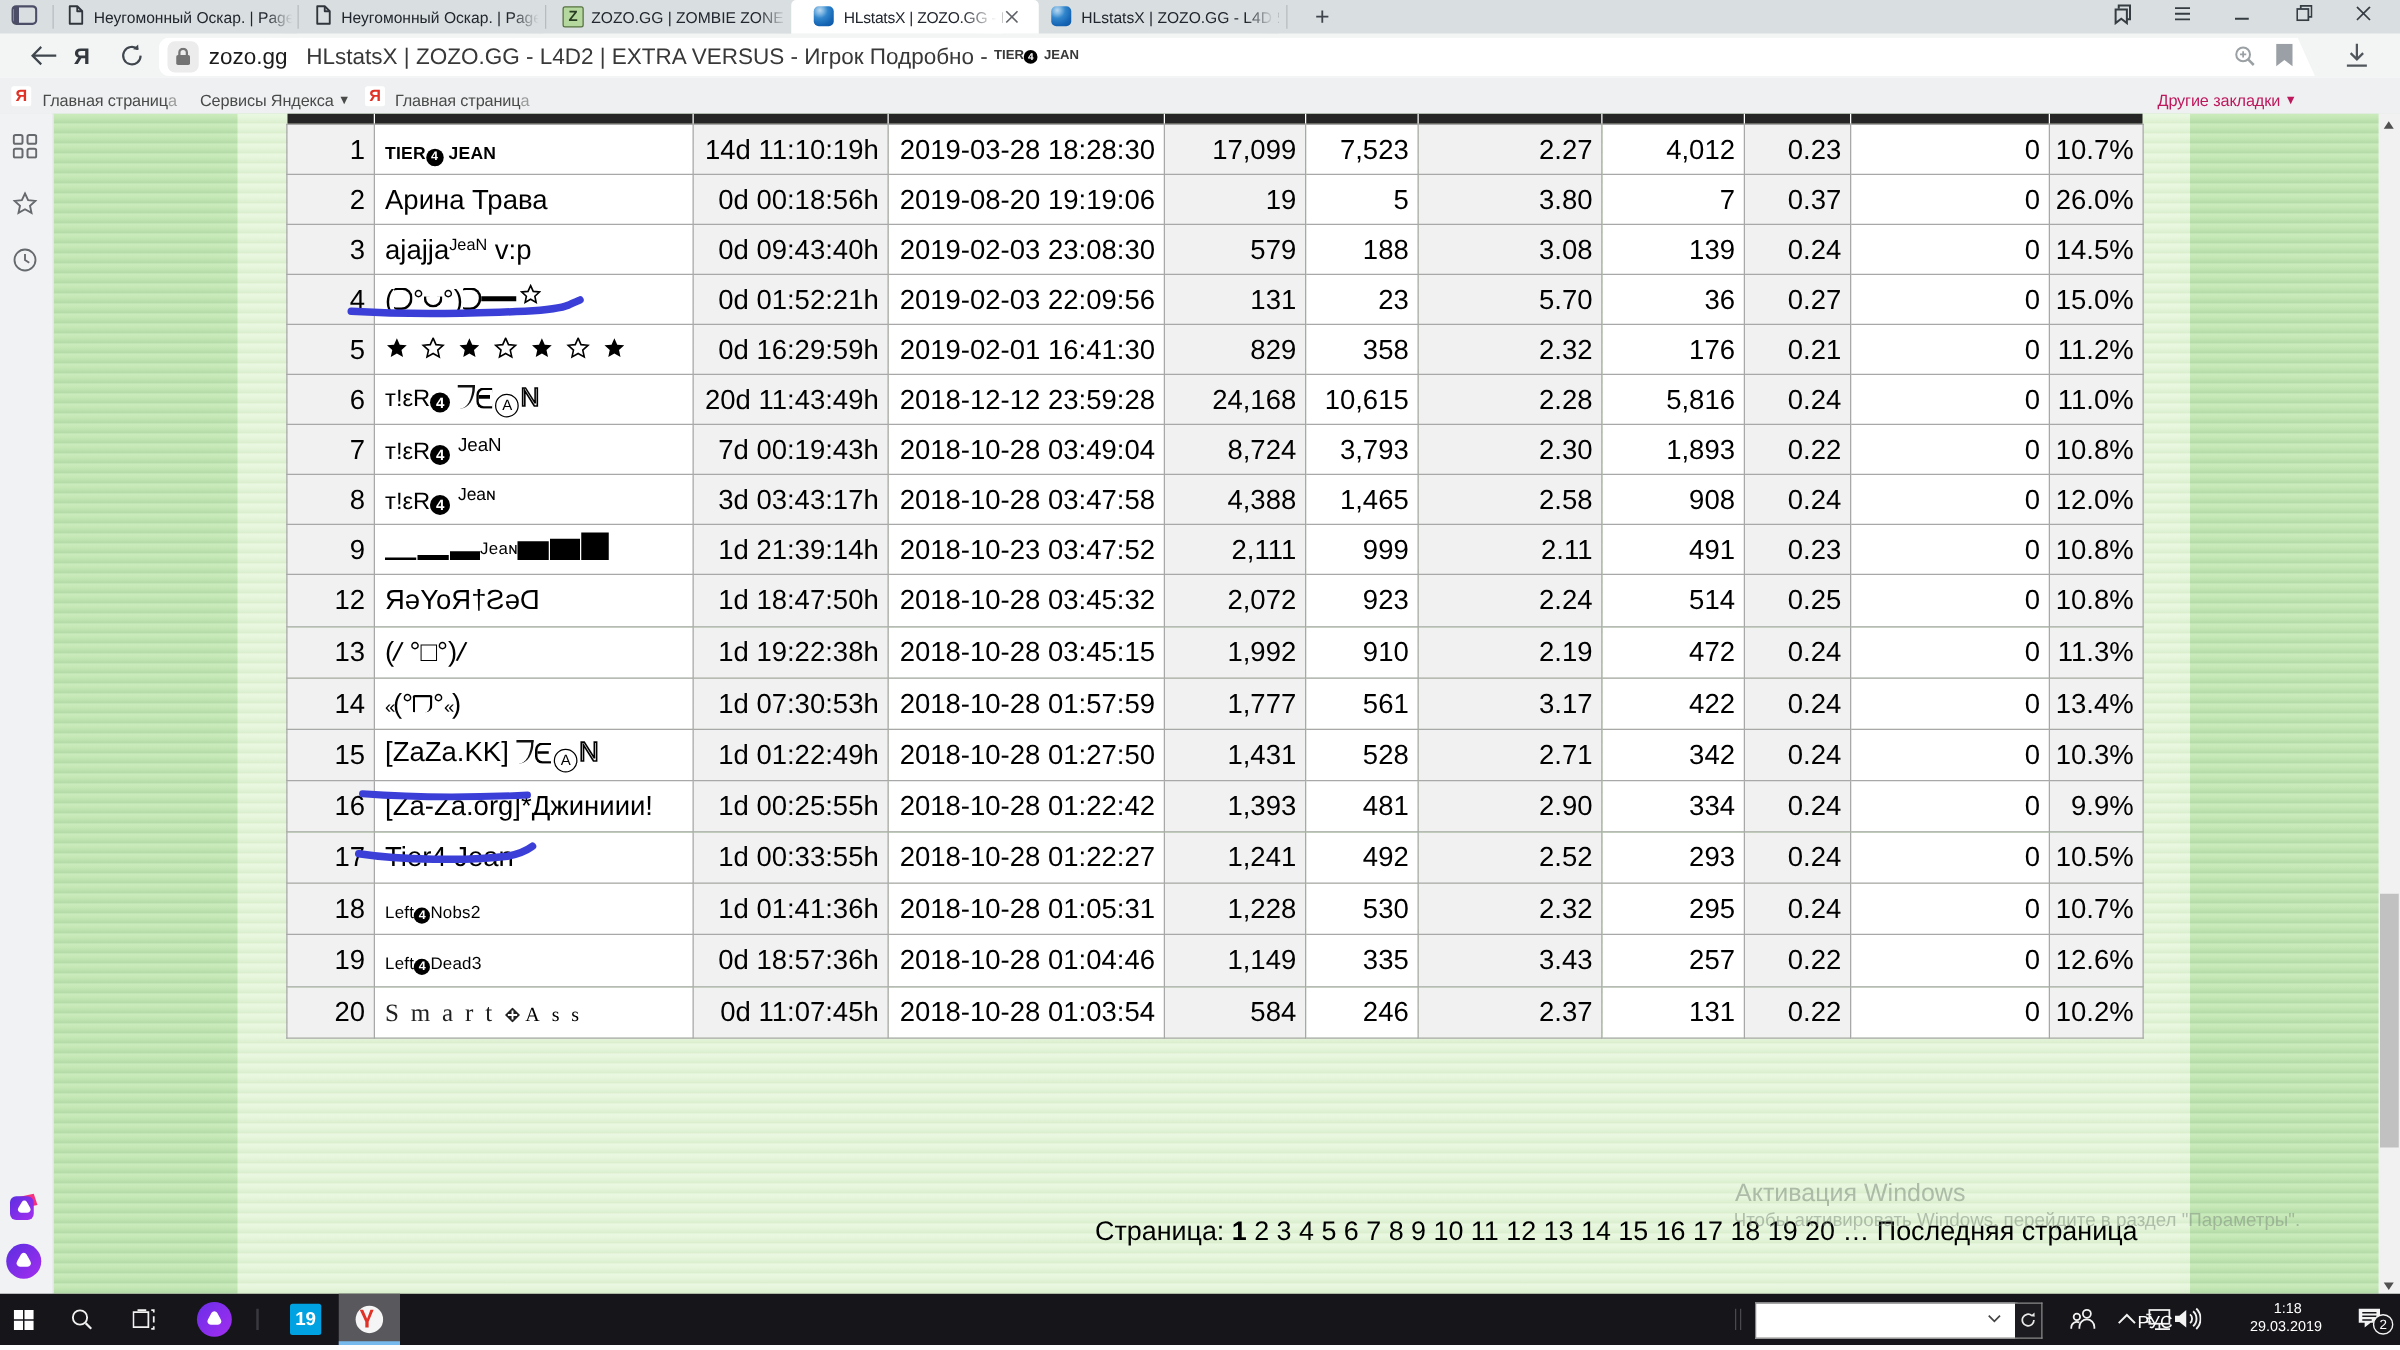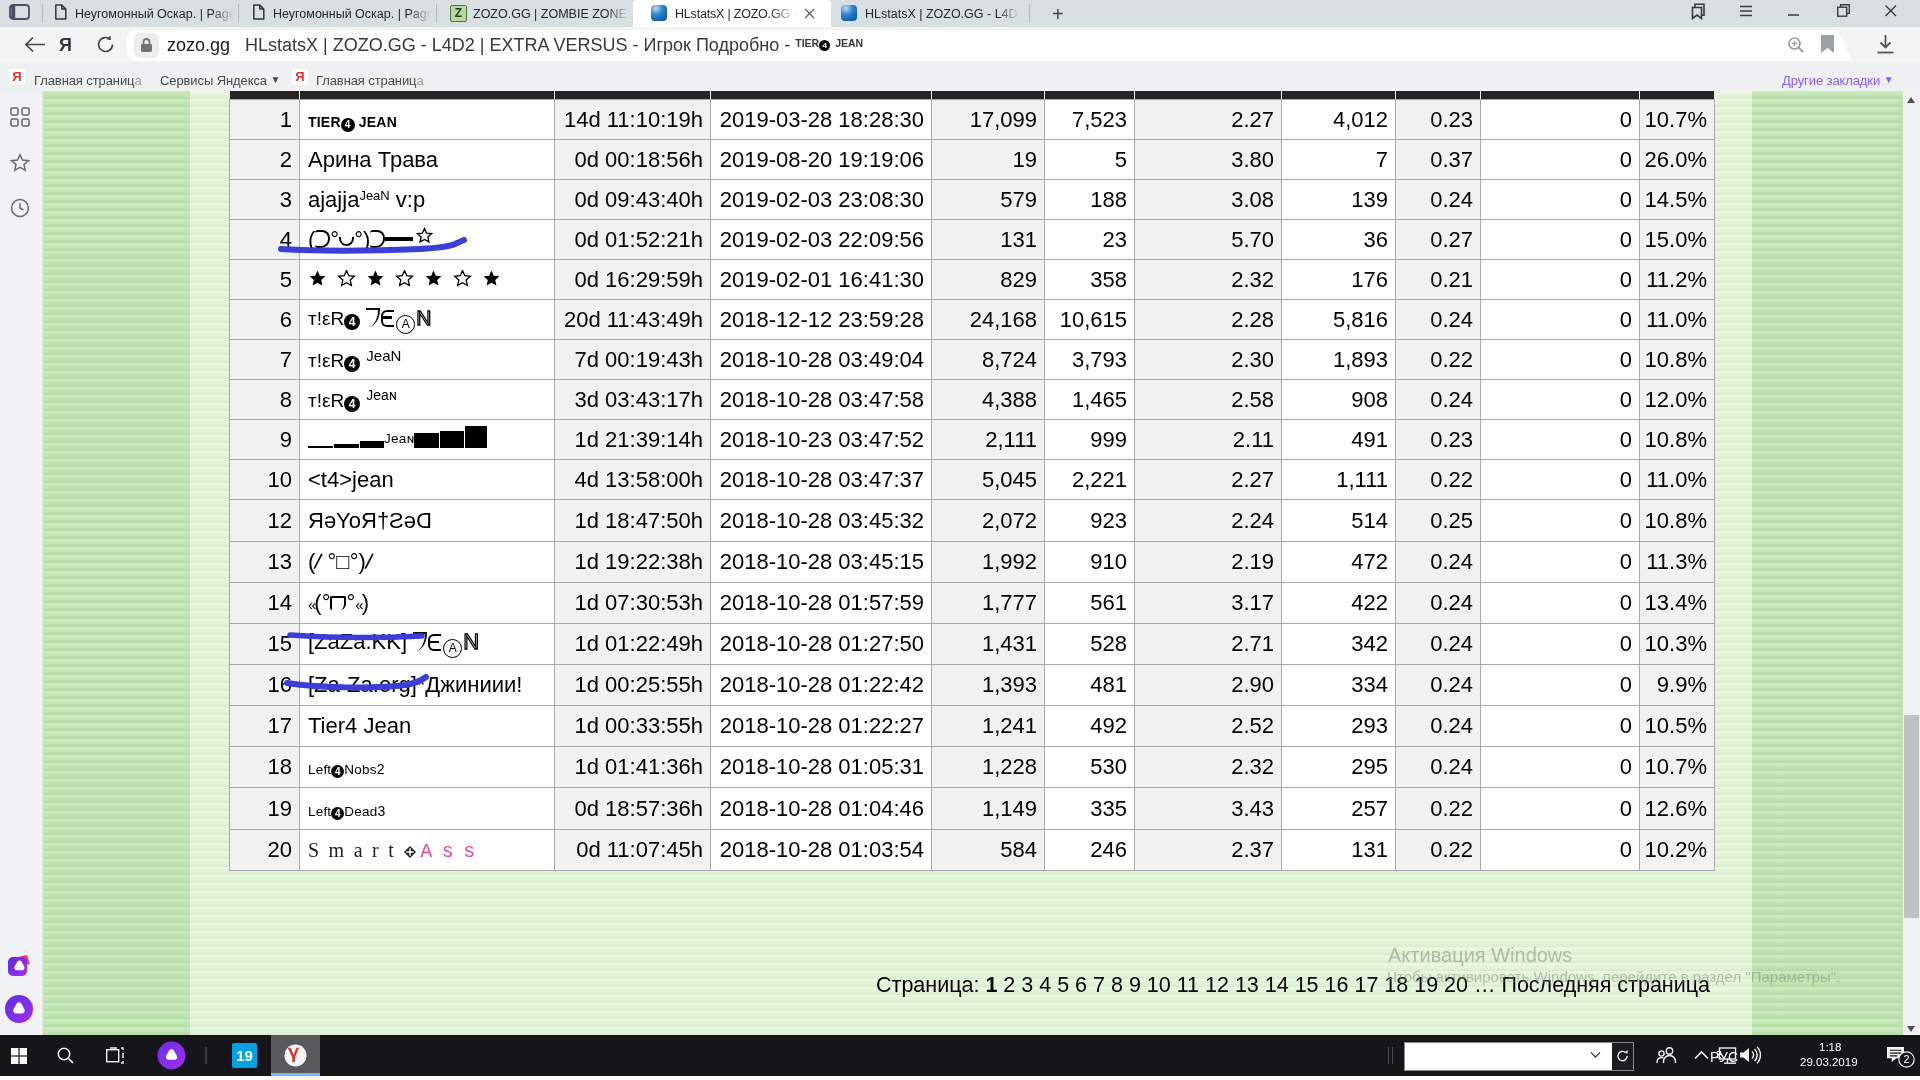--- a/index.html
+++ b/index.html
@@ -194,21 +194,21 @@
    <path d="M1.5 18.5 h16" stroke="#50565c" stroke-width="1.8"></path>
  </svg>
 </div>
 
 <div class="abs" id="bookbar">
  <div class="yico" style="left:9px">Я</div>
  <div class="bmtext" style="left:34px">Главная страниц<span style="color:#9b9b9b">а</span></div>
  <div class="bmtext" style="left:159px;margin-left:0;left:160px">Сервисы Яндекса <span style="font-size:10px;vertical-align:2px">▼</span></div>
  <div class="yico" style="left:292px">Я</div>
  <div class="bmtext" style="left:316px">Главная страниц<span style="color:#9b9b9b">а</span></div>
- <div class="bmtext" style="left:1782px;color:#8b5cf6">Другие закладки <span style="font-size:10px;vertical-align:2px">▼</span></div>
+ <div class="bmtext" style="left:1726px;color:#be185d">Другие закладки <span style="font-size:10px;vertical-align:2px">▼</span></div>
 </div>
 
 <div class="abs" id="page">
  <div id="pagebg"></div>
  <div id="wrapper"></div>
  <div id="sidebar">
   <svg class="sico" style="top:16px" width="20" height="20" viewBox="0 0 20 20">
           <g fill="none" stroke="#66696d" stroke-width="1.6">
             <rect x="1" y="1" width="7" height="7" rx="1.5"></rect>
             <rect x="12" y="1" width="7" height="7" rx="1.5"></rect>
@@ -395,33 +395,20 @@
             <td class="g">1d 21:39:14h</td>
             <td>2018-10-23 03:47:52</td>
             <td class="g">2,111</td>
             <td>999</td>
             <td class="g">2.11</td>
             <td>491</td>
             <td class="g">0.23</td>
             <td>0</td>
             <td class="g">10.8%</td>
           </tr>
-  <tr class="a">
-            <td class="g">10</td>
-            <td class="nm">&lt;t4&gt;jean</td>
-            <td class="g">4d 13:58:00h</td>
-            <td>2018-10-28 03:47:37</td>
-            <td class="g">5,045</td>
-            <td>2,221</td>
-            <td class="g">2.27</td>
-            <td>1,111</td>
-            <td class="g">0.22</td>
-            <td>0</td>
-            <td class="g">11.0%</td>
-          </tr>
   <tr>
             <td class="g">12</td>
             <td class="nm">ЯəYoЯ†<span style="display:inline-block;transform:scaleX(-1)">S</span>ə<span style="display:inline-block;transform:scaleX(-1)">D</span></td>
             <td class="g">1d 18:47:50h</td>
             <td>2018-10-28 03:45:32</td>
             <td class="g">2,072</td>
             <td>923</td>
             <td class="g">2.24</td>
             <td>514</td>
             <td class="g">0.25</td>
@@ -517,21 +504,21 @@
             <td>257</td>
             <td class="g">0.22</td>
             <td>0</td>
             <td class="g">12.6%</td>
           </tr>
   <tr>
             <td class="g">20</td>
             <td class="nm"><span style="font-family:'Liberation Serif',serif;font-size:20px;letter-spacing:9.5px;color:#222">Smart</span><svg width="12" height="12" viewBox="0 0 13 13" style="vertical-align:-1px;margin-right:4px;margin-left:1px">
                 <path d="M6.5 0 L13 6.5 L6.5 13 L0 6.5 Z" fill="#222"></path>
                 <path d="M6.5 2.5 v8 M2.5 6.5 h8" stroke="#fff" stroke-width="1.6"></path>
-              </svg><span style="font-family:Liberation Mono, monospace;font-size:20px;letter-spacing:9.5px;color:#ec4899">Ass</span></td>
+              </svg><span style="font-family:Liberation Serif, serif;font-size:16px;letter-spacing:9.5px;color:#000000">Ass</span></td>
             <td class="g">0d 11:07:45h</td>
             <td>2018-10-28 01:03:54</td>
             <td class="g">584</td>
             <td>246</td>
             <td class="g">2.37</td>
             <td>131</td>
             <td class="g">0.22</td>
             <td>0</td>
             <td class="g">10.2%</td>
           </tr>

